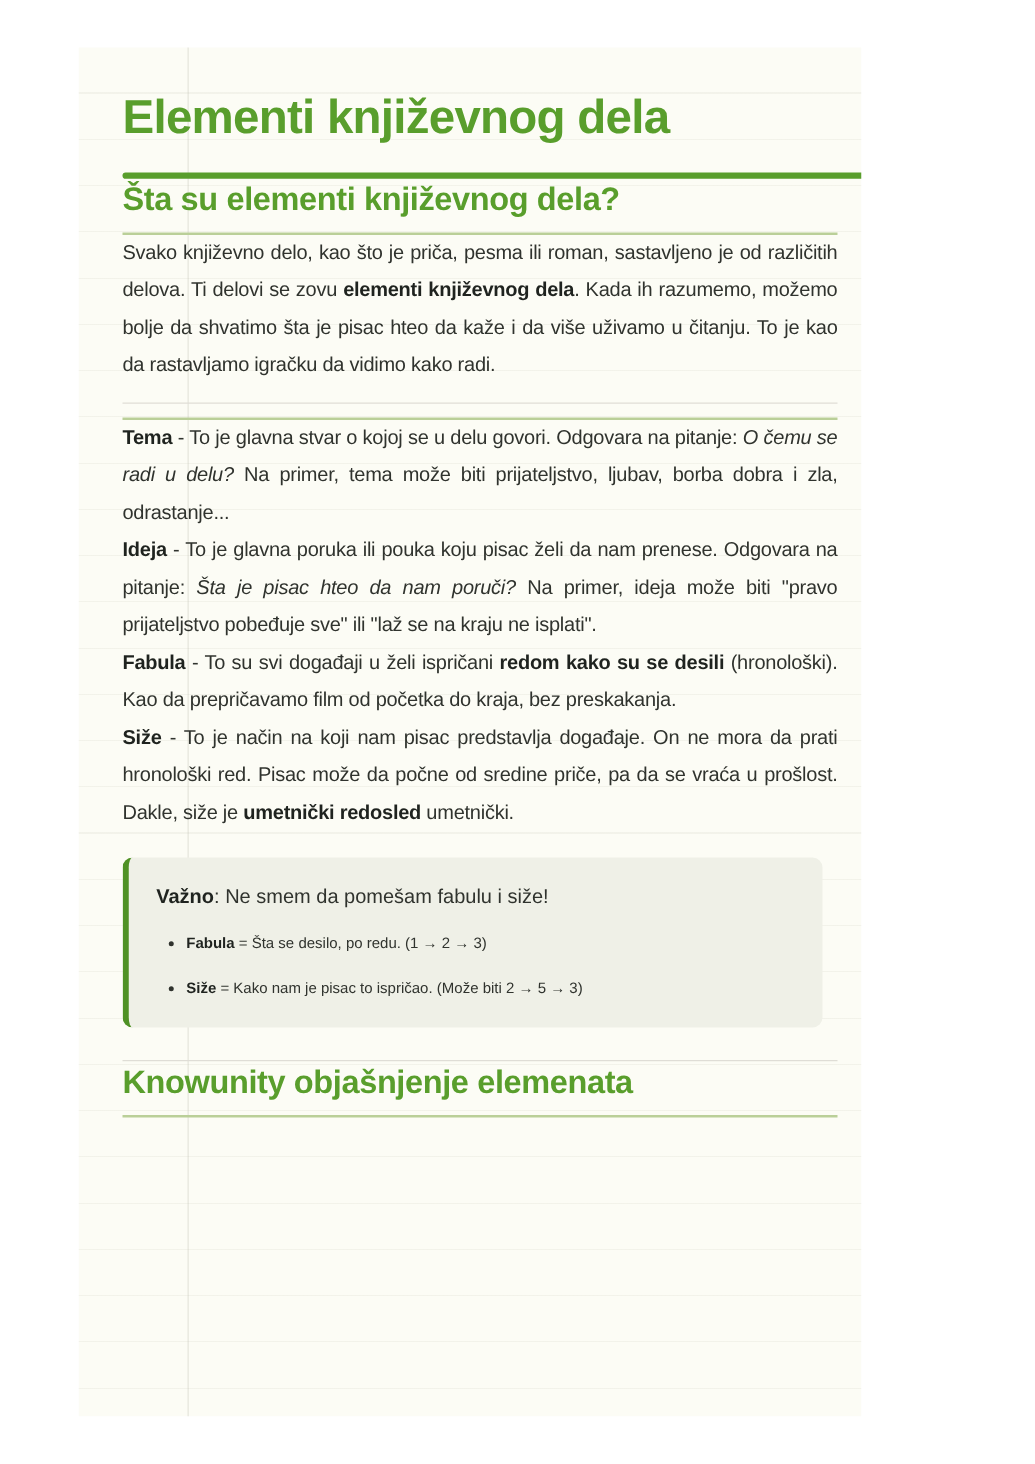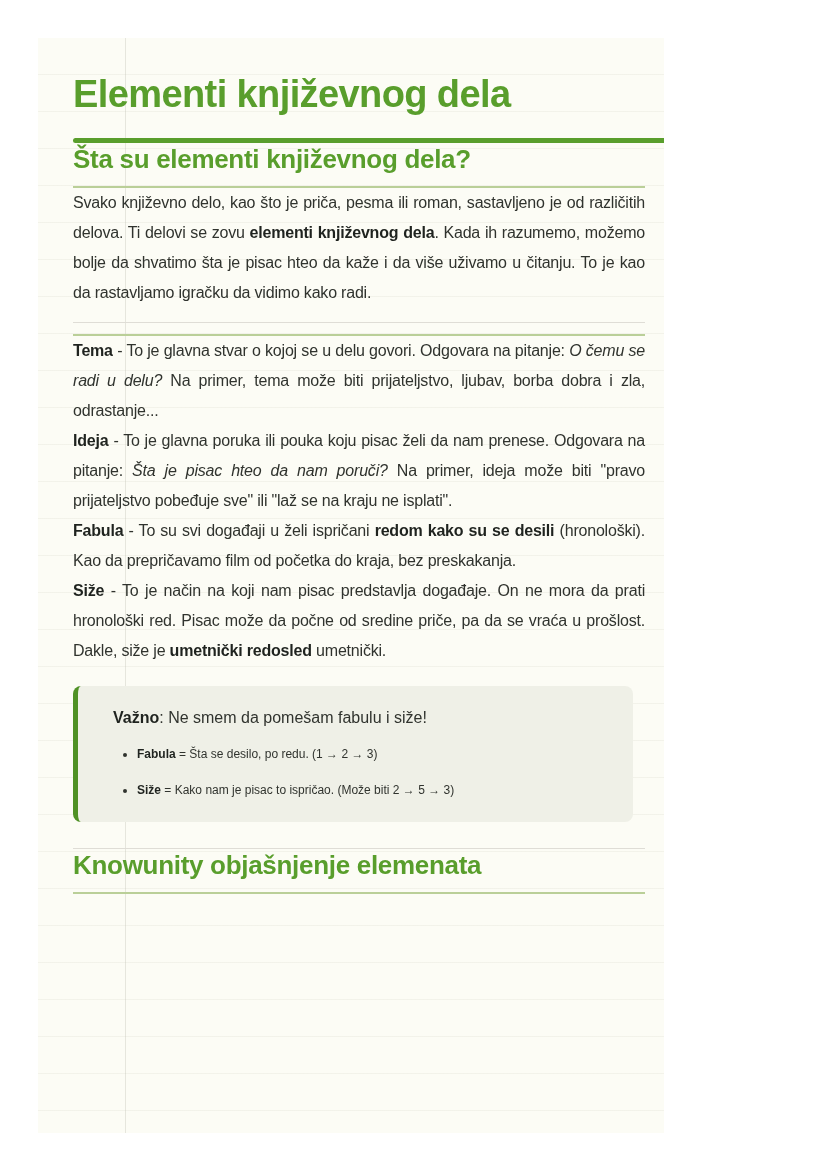--- a/index.html
+++ b/index.html
@@ -7,20 +7,21 @@
     padding: 0;
     background: #ffffff;
     font-family: "Liberation Sans", "DejaVu Sans", sans-serif;
   }
   .canvas {
     position: relative;
     width: 664px;
     height: 1171px;
     background: #ffffff;
     overflow: hidden;
+    margin-left: 25px;
   }
   .page {
     position: absolute;
     left: 38px;
     top: 38px;
     width: 754px;
     height: 1095px;
     background: #fcfcf5;
   }
   
@@ -110,21 +111,21 @@
   }
   .mt-div1 { margin-top: 14px; }
   .mt-div2 { margin-top: 26px; }
   .callout {
     margin-top: 20px;
     width: 560px;
     box-sizing: border-box;
     background: #eff0e7;
     border-left: 5px solid #4f9125;
     border-radius: 8px;
-    padding: 18px 24px 18px 35px;
+    padding: 18px 24px 18px 22px;
   }
   .callout-title {
     margin: 0;
     font-size: 16px;
     line-height: 28px;
     color: #30332e;
   }
   .callout-title strong { color: #1f231f; }
   .callout ul {
     margin: 6px 0 0 0;

